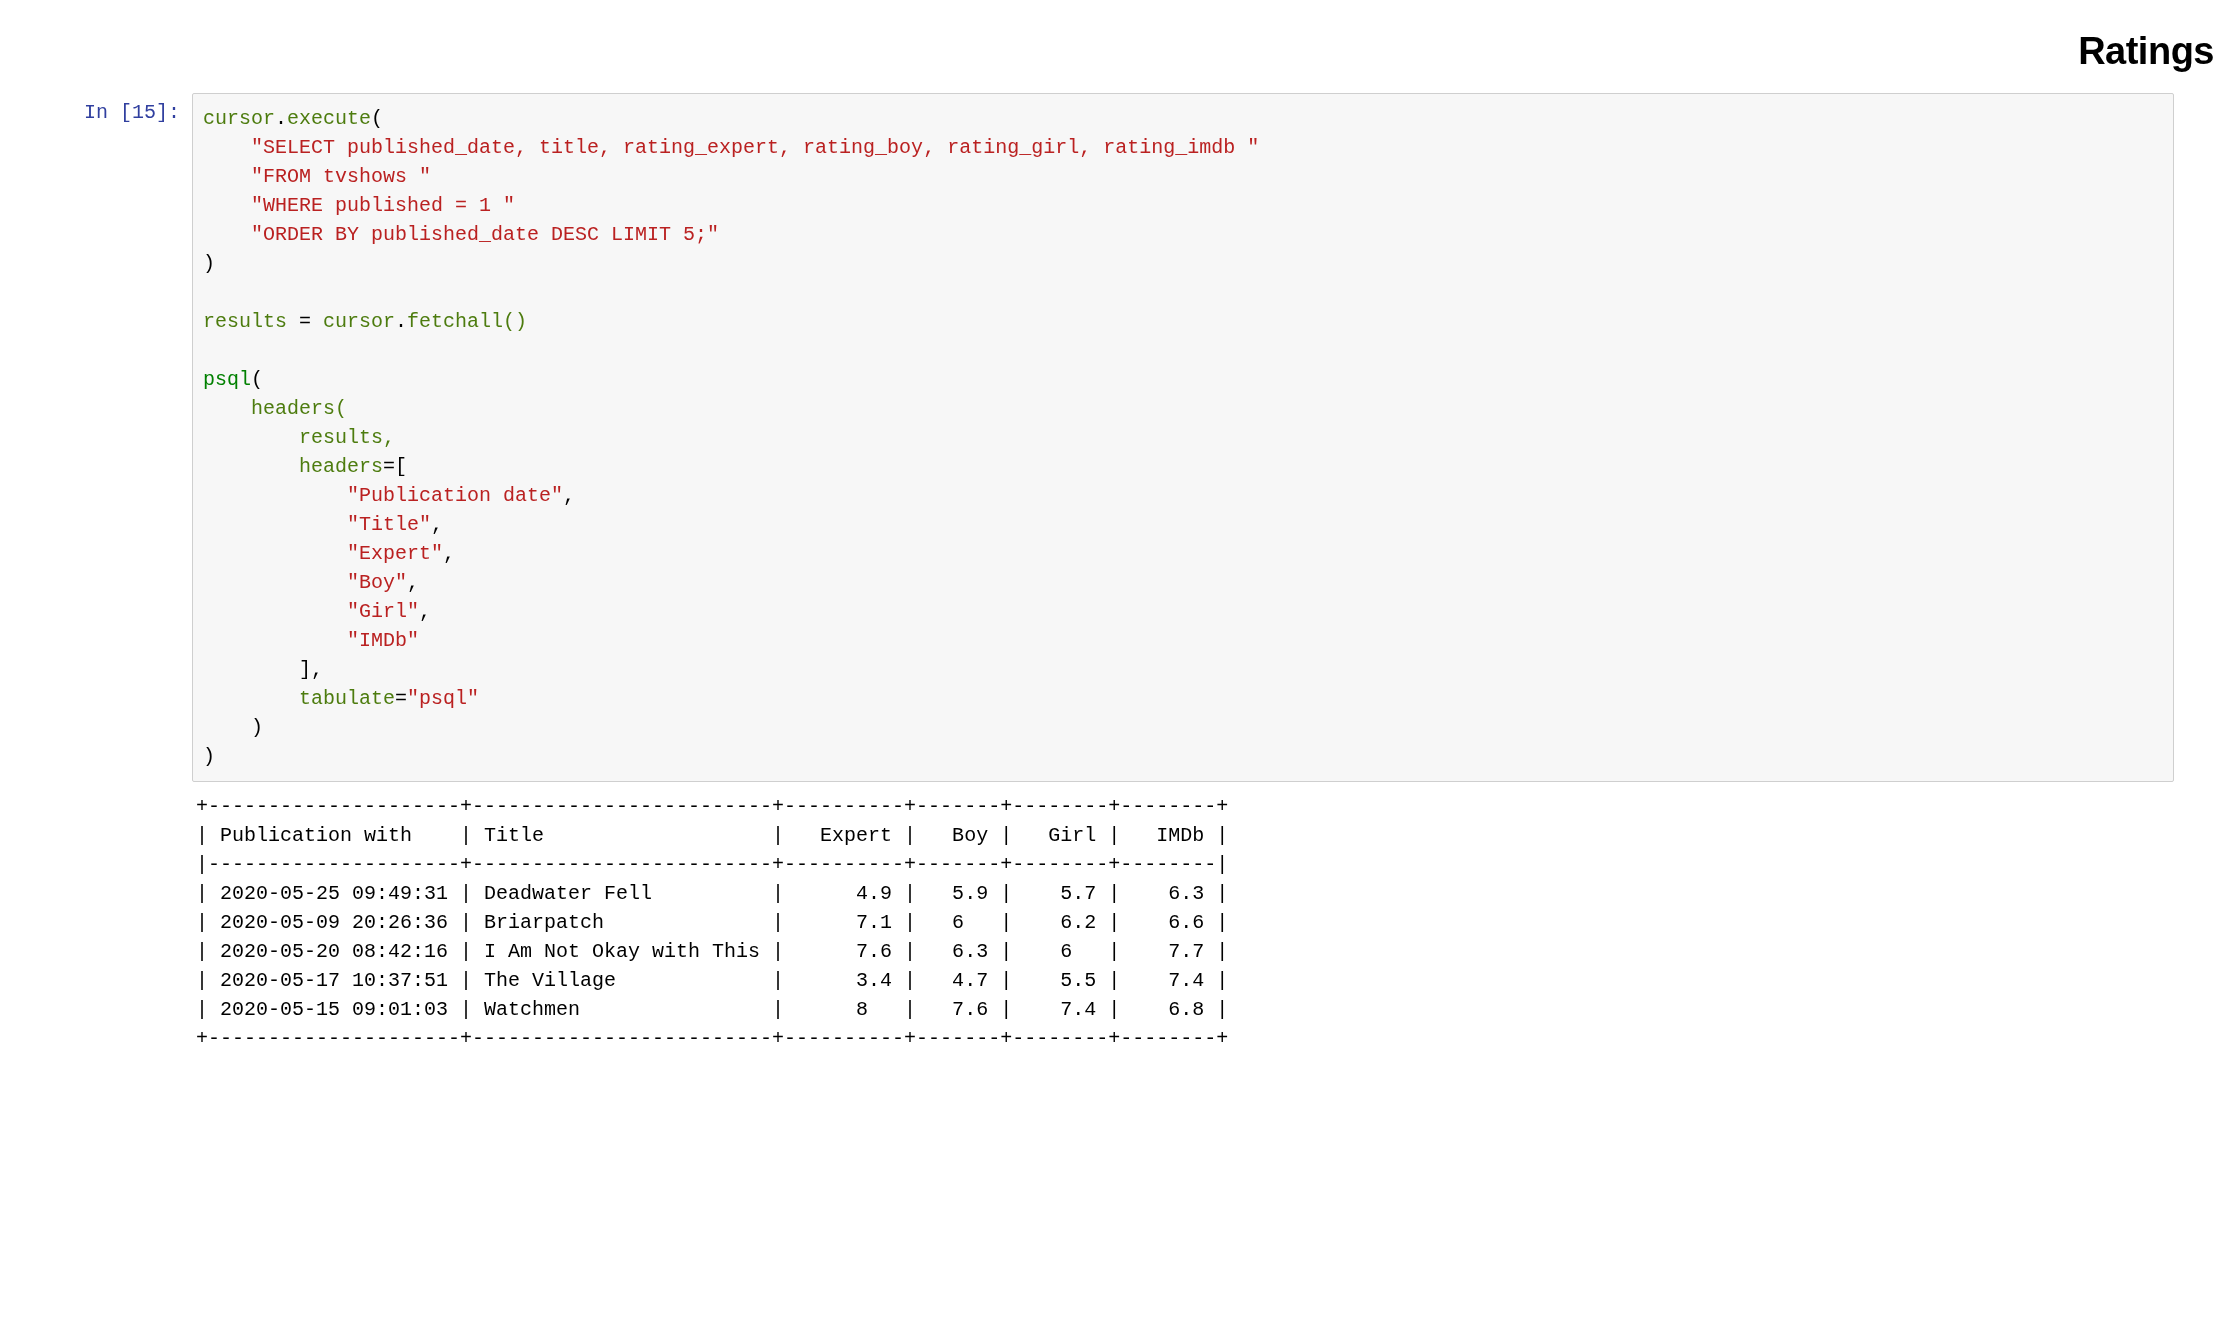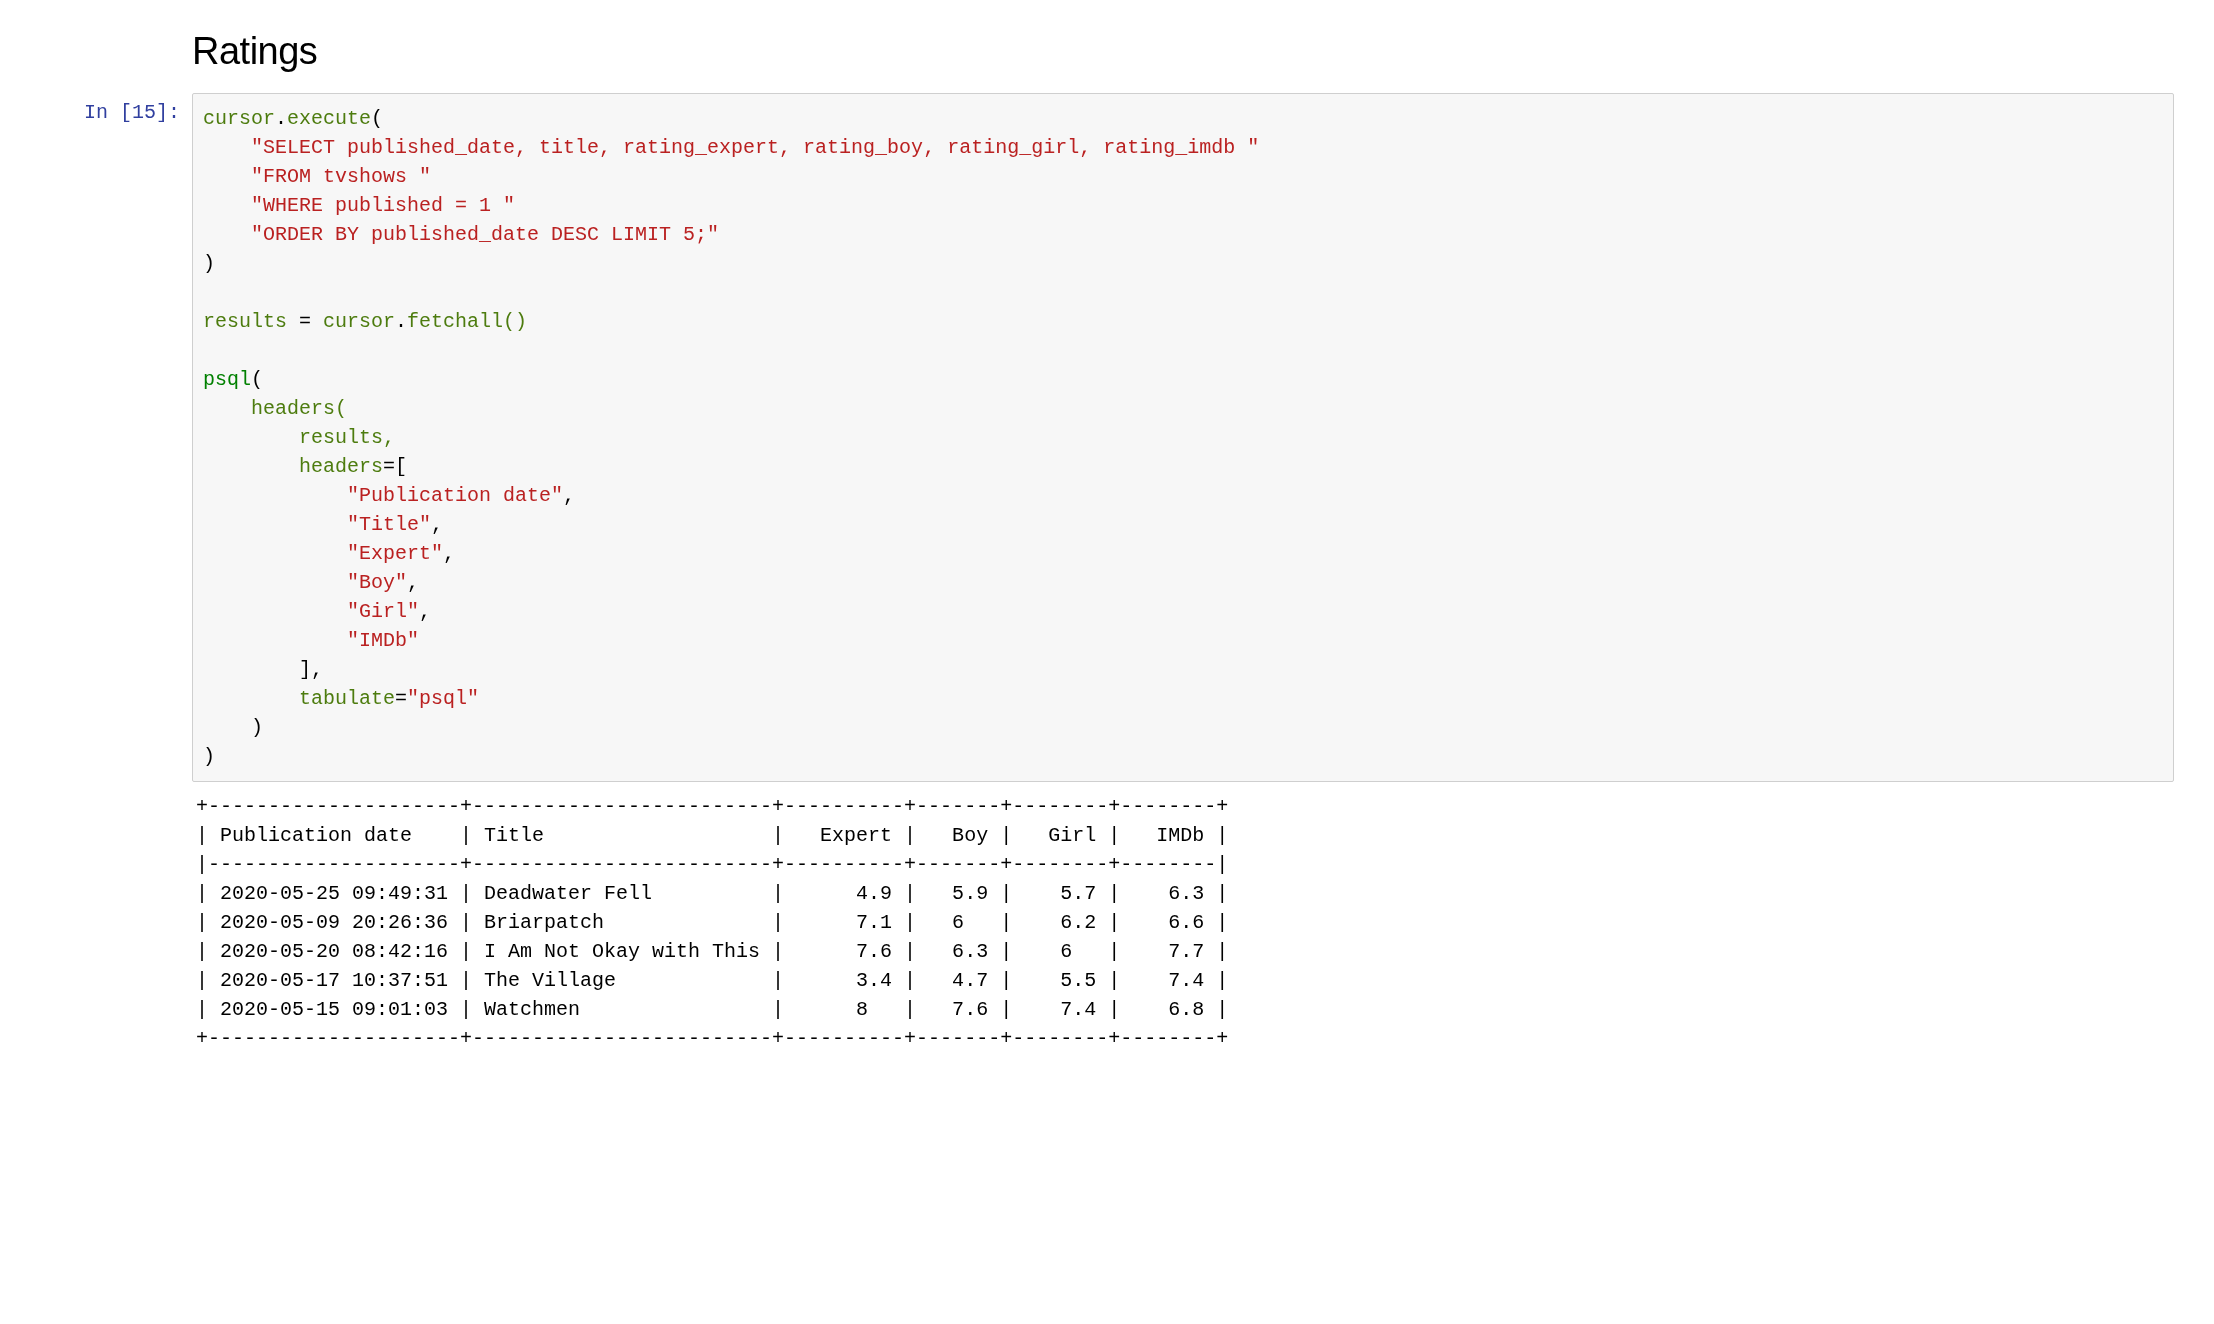--- a/index.html
+++ b/index.html
@@ -29,23 +29,24 @@
   .in-prompt { color: #303F9F; font-weight: normal; }
   .content-col {
     flex: 1;
     min-width: 0;
   }
   .markdown-cell .content-col {
     padding: 10px 0 10px 0;
   }
   .markdown-cell h2 {
     font-size: 38px;
-    font-weight: 400;
+    font-weight: 700;
     margin: 0 0 10px 0;
     letter-spacing: -0.5px;
+    text-align: right;
   }
   .markdown-cell p {
     font-size: 22px;
     margin: 14px 0 22px 0;
     color: #000;
   }
   .code-input {
     background: #f7f7f7;
     border: 1px solid #cfcfcf;
     border-radius: 2px;
@@ -109,21 +110,21 @@
 <span class="tok-punct">    )</span>
 <span class="tok-punct">)</span></pre>
       </div>
     </div>
   </div>
 
   <div class="cell">
     <div class="prompt-col"></div>
     <div class="content-col" style="padding-right:40px;">
 <pre class="output"><span>+---------------------+-------------------------+----------+-------+--------+--------+</span>
-<span>| Publication date    | Title                   |   Expert |   Boy |   Girl |   IMDb |</span>
+<span>| Publication with    | Title                   |   Expert |   Boy |   Girl |   IMDb |</span>
 <span>|---------------------+-------------------------+----------+-------+--------+--------|</span>
 <span>| 2020-05-25 09:49:31 | Deadwater Fell          |      4.9 |   5.9 |    5.7 |    6.3 |</span>
 <span>| 2020-05-09 20:26:36 | Briarpatch              |      7.1 |   6   |    6.2 |    6.6 |</span>
 <span>| 2020-05-20 08:42:16 | I Am Not Okay with This |      7.6 |   6.3 |    6   |    7.7 |</span>
 <span>| 2020-05-17 10:37:51 | The Village             |      3.4 |   4.7 |    5.5 |    7.4 |</span>
 <span>| 2020-05-15 09:01:03 | Watchmen                |      8   |   7.6 |    7.4 |    6.8 |</span>
 <span>+---------------------+-------------------------+----------+-------+--------+--------+</span></pre>
     </div>
   </div>
 

